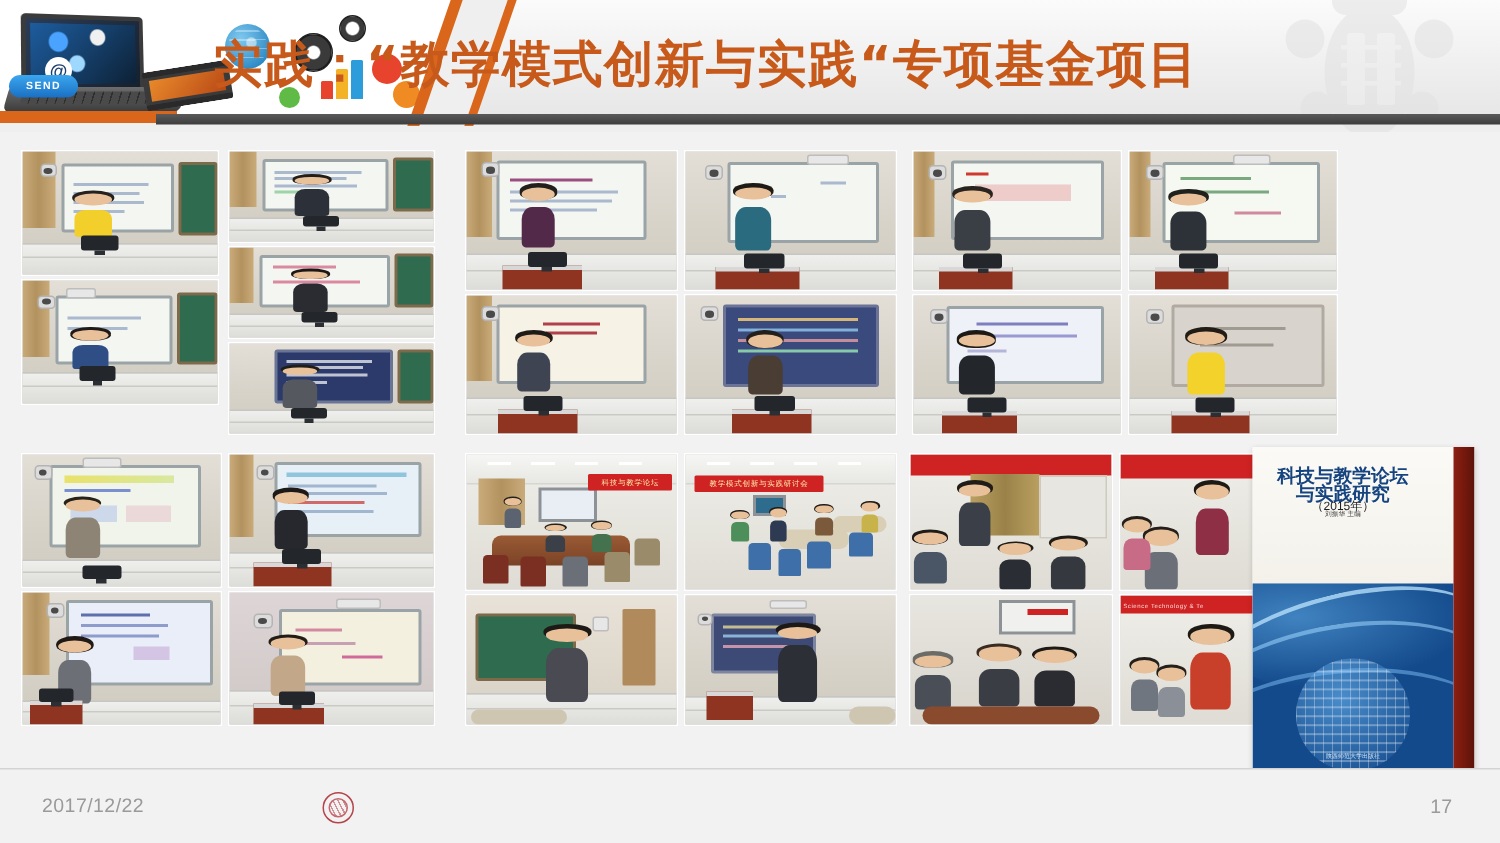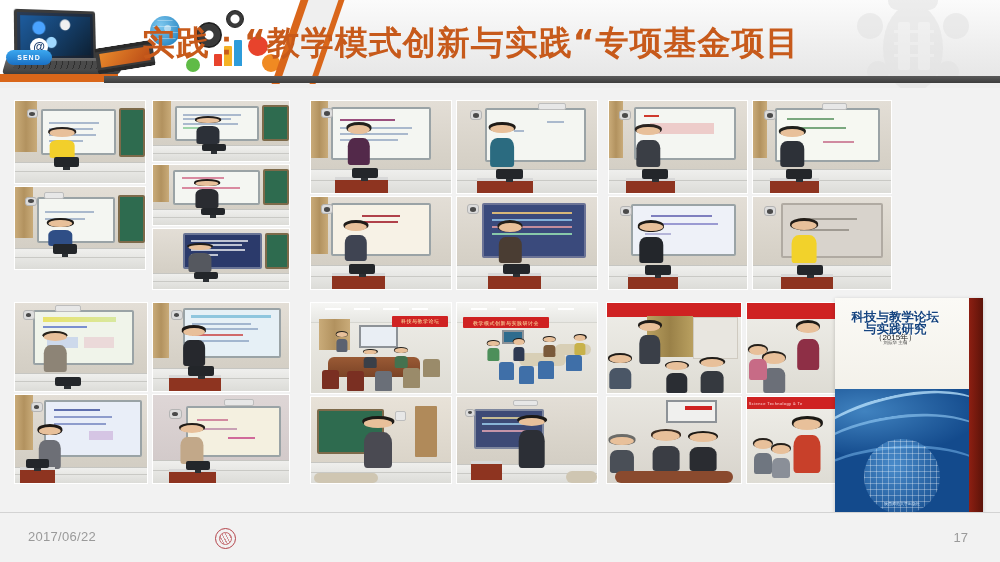--- a/index.html
+++ b/index.html
@@ -907,19 +907,19 @@
       <div class="book-swoosh b3"></div>
       <div class="book-globe"></div>
       <div class="book-pub">陕西师范大学出版社</div>
     </div>
     <div class="book-spine"></div>
   </div>
 
 </div>
 
 <div class="footer">
-  <div class="f-date">2017/06/22</div>
+  <div class="f-date">2017/12/22</div>
   <div class="f-center">
     <div class="f-seal"></div>
     <span class="f-gap"></span>
   </div>
   <div class="f-page">17</div>
 </div>
 
 </body></html>

